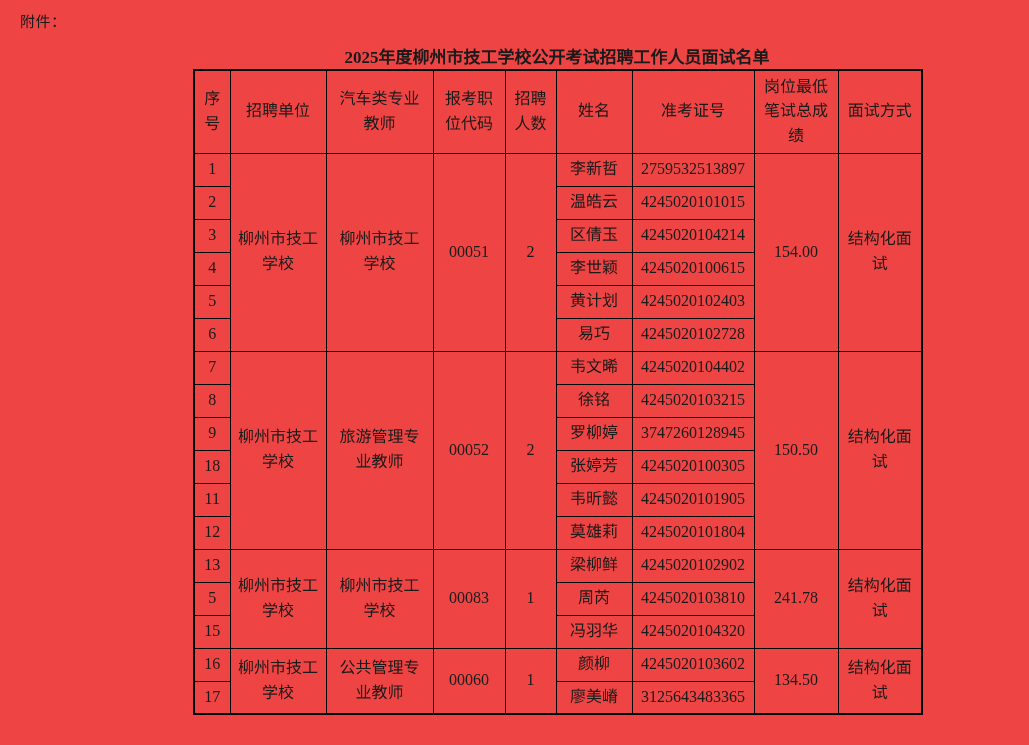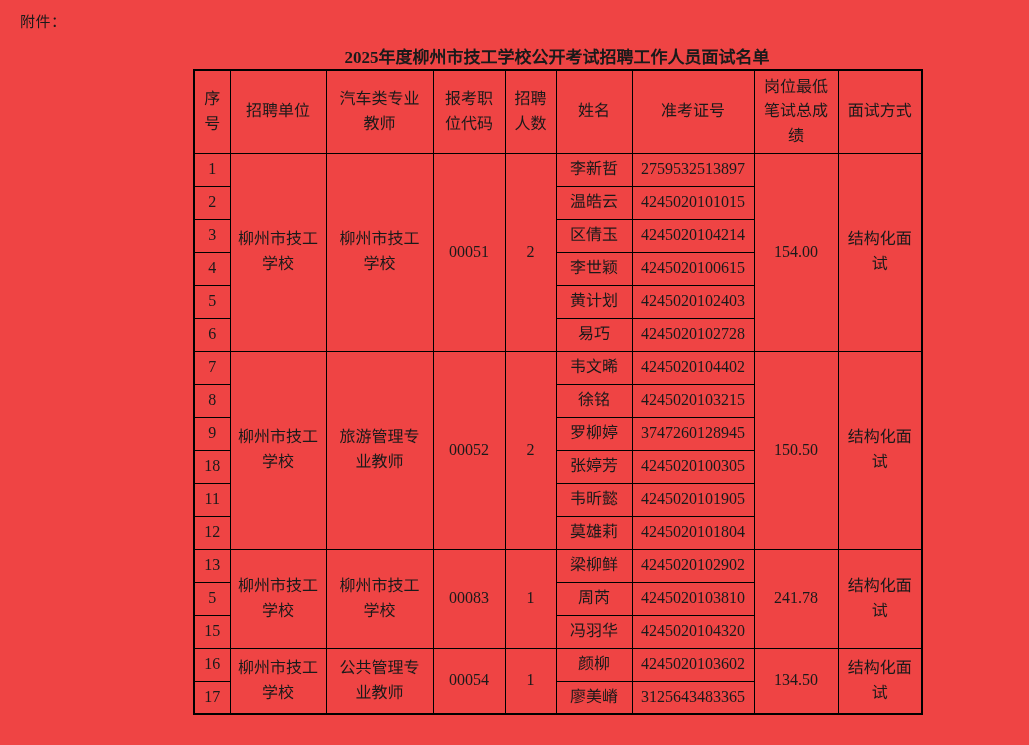--- a/index.html
+++ b/index.html
@@ -185,21 +185,21 @@
       <tr>
         <td>15</td>
         <td>冯羽华</td>
         <td>4245020104320</td>
       </tr>
 
       <tr>
         <td>16</td>
         <td rowspan="2">柳州市技工学校</td>
         <td rowspan="2">公共管理专业教师</td>
-        <td rowspan="2">00054</td>
+        <td rowspan="2">00060</td>
         <td rowspan="2">1</td>
         <td>颜柳</td>
         <td>4245020103602</td>
         <td rowspan="2">134.50</td>
         <td rowspan="2">结构化面试</td>
       </tr>
       <tr>
         <td>17</td>
         <td>廖美嵴</td>
         <td>3125643483365</td>

